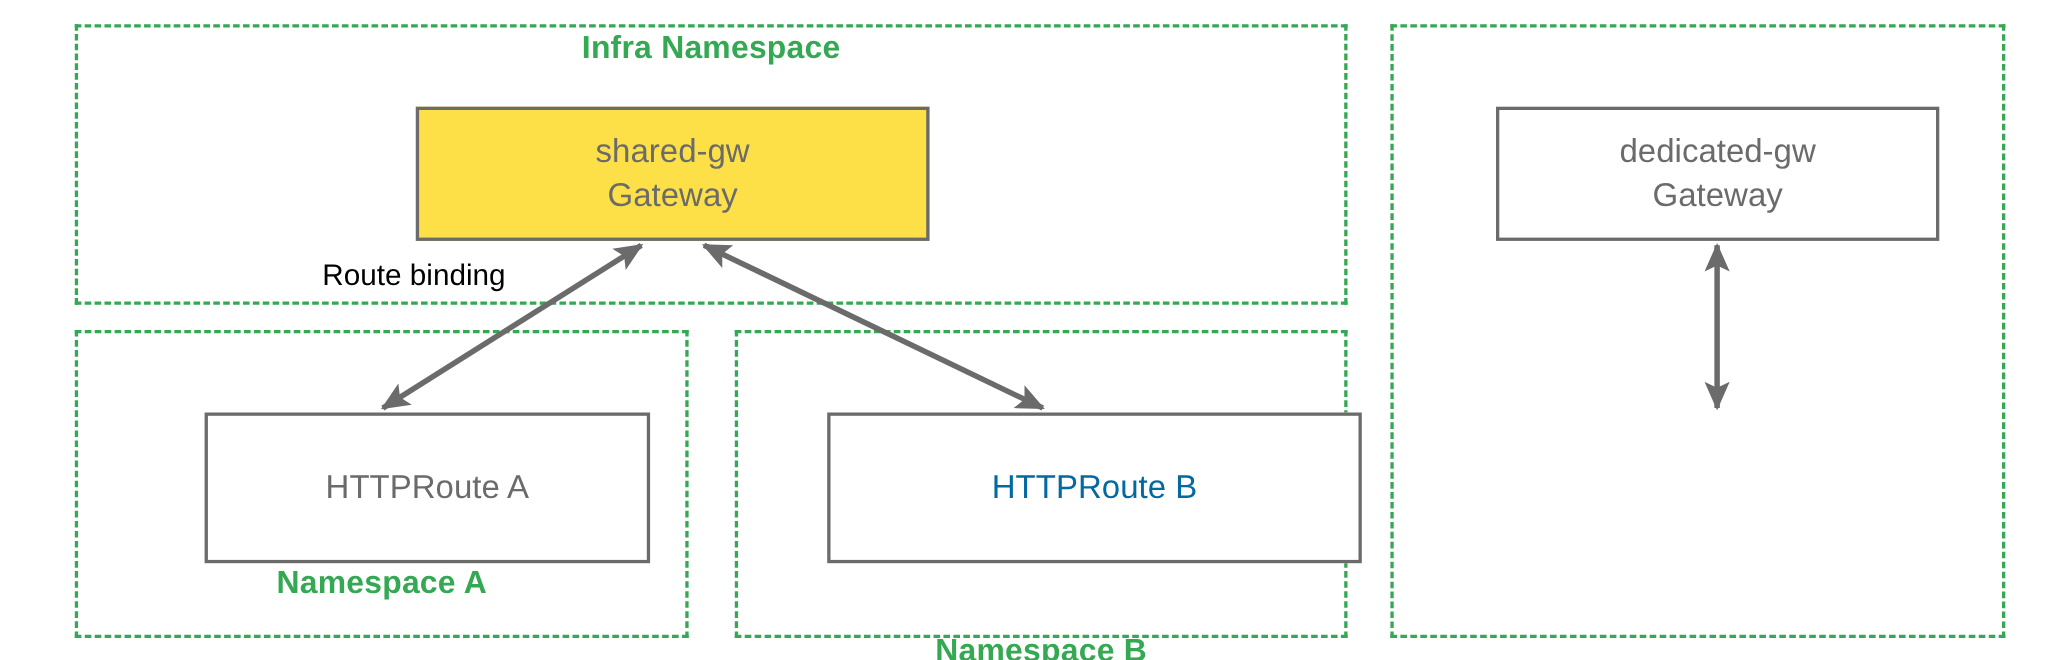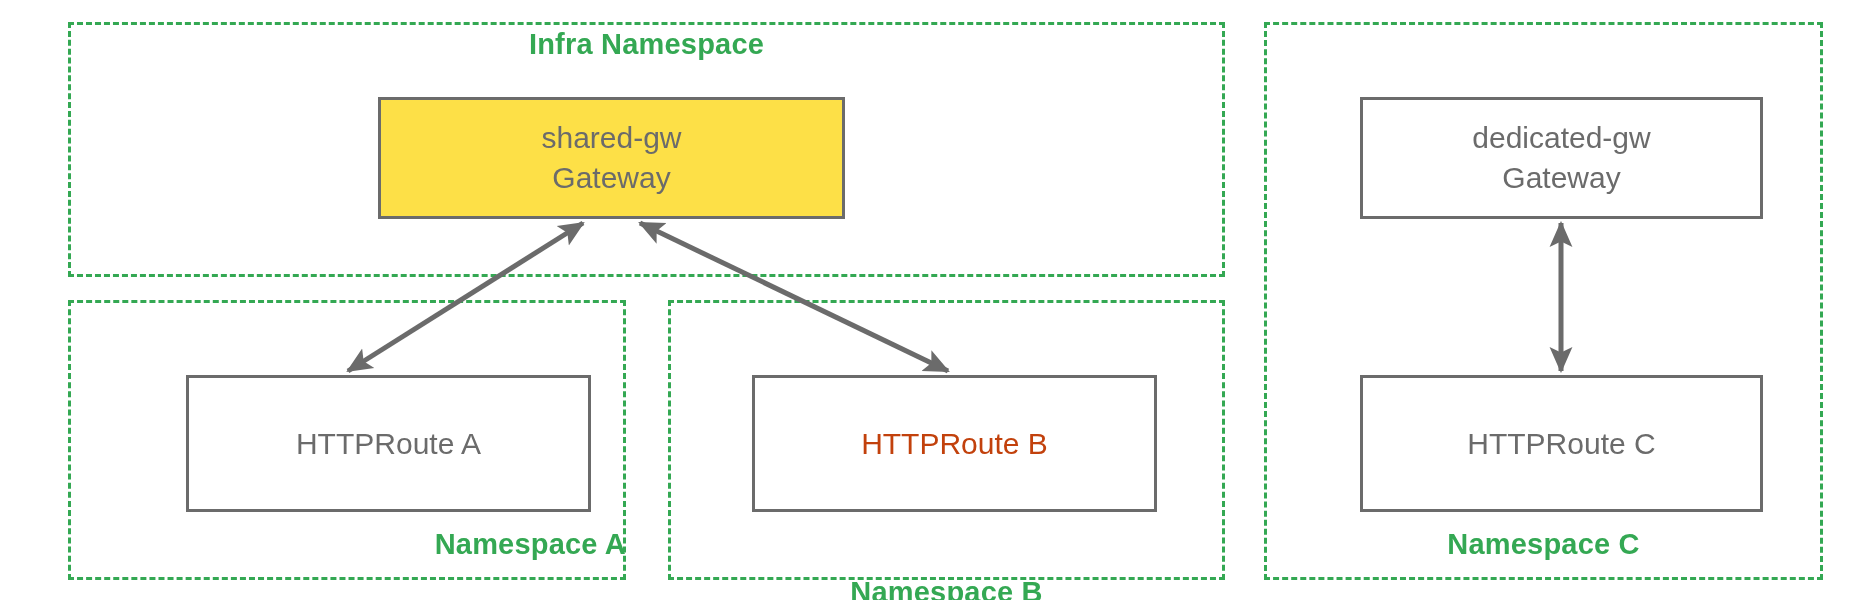--- a/index.html
+++ b/index.html
@@ -72,23 +72,22 @@
 <body>
 
 <div id="canvas" style="width: 1860px; height: 600px; background: rgb(255, 255, 255);">
 
   <div class="ns-box" id="ns-infra-box" style="left: 68px; top: 22px; width: 1157px; height: 255px; border-color: rgb(52, 168, 83);"></div>
   <div class="ns-box" id="ns-a-box" style="left: 68px; top: 300px; width: 558px; height: 280px; border-color: rgb(52, 168, 83);"></div>
   <div class="ns-box" id="ns-b-box" style="left: 668px; top: 300px; width: 557px; height: 280px; border-color: rgb(52, 168, 83);"></div>
   <div class="ns-box" id="ns-c-box" style="left: 1264px; top: 22px; width: 559px; height: 558px; border-color: rgb(52, 168, 83);"></div>
 
   <div class="ns-label" id="ns-infra-label" style="left: 68px; width: 1157px; color: rgb(52, 168, 83); top: 30px;">Infra Namespace</div>
-  <div class="ns-label" id="ns-a-label" style="left: 68px; width: 558px; color: rgb(52, 168, 83); top: 530px; text-align: right;">Namespace A</div>
+  <div class="ns-label" id="ns-a-label" style="left: 68px; width: 558px; color: rgb(52, 168, 83); top: 516px;">Namespace A</div>
   <div class="ns-label" id="ns-b-label" style="left: 668px; width: 557px; color: rgb(52, 168, 83); top: 530px; margin-top: 48px;">Namespace B</div>
-  <div class="ns-label" id="ns-c-label" style="left: 1264px; width: 559px; color: rgb(52, 168, 83); top: 530px;">Namespace C</div>
 
   <svg id="arrows" viewBox="0 0 1860 600" xmlns="http://www.w3.org/2000/svg">
     <defs>
       <marker id="ah" viewBox="0 0 10 10" refX="9.2" refY="5" markerWidth="5.2" markerHeight="5.2" orient="auto-start-reverse">
         <path d="M 0 0.6 L 10 5 L 0 9.4 L 2.1 5 Z" fill="#6b6b6b"></path>
       </marker>
     </defs>
     <g stroke="#6b6b6b" stroke-width="5" fill="none">
       <line x1="583" y1="223" x2="348" y2="371" marker-start="url(#ah)" marker-end="url(#ah)"></line>
       <line x1="640" y1="223" x2="948" y2="371" marker-start="url(#ah)" marker-end="url(#ah)"></line>
@@ -100,21 +99,19 @@
     <span class="node-text">shared-gw
 Gateway</span>
   </div>
   <div class="node-box" id="node-dedicated-gw" style="left: 1360px; top: 97px; width: 403px; height: 122px; border-color: rgb(107, 107, 107); color: rgb(107, 107, 107); background: rgb(255, 255, 255); text-align: center;">
     <span class="node-text">dedicated-gw
 Gateway</span>
   </div>
   <div class="node-box" id="node-httproute-a" style="left: 148px; top: 375px; width: 405px; height: 137px; border-color: rgb(107, 107, 107); color: rgb(107, 107, 107); background: rgb(255, 255, 255); margin-left: 38px;">
     <span class="node-text">HTTPRoute A</span>
   </div>
-  <div class="node-box" id="node-httproute-b" style="left: 752px; top: 375px; width: 405px; height: 137px; border-color: rgb(107, 107, 107); color: #c2410c; background: rgb(255, 255, 255);">
+  <div class="node-box" id="node-httproute-b" style="left: 752px; top: 375px; width: 486px; height: 137px; border-color: rgb(107, 107, 107); color: #0369a1; background: rgb(255, 255, 255);">
     <span class="node-text">HTTPRoute B</span>
   </div>
-  <div class="node-box" id="node-httproute-c" style="left: 1360px; top: 375px; width: 403px; height: 137px; border-color: rgb(107, 107, 107); color: rgb(107, 107, 107); background: rgb(255, 255, 255);">
-    <span class="node-text">HTTPRoute C</span>
-  </div>
 
+  <div class="edge-label" id="route-binding-label" style="left: 293px; top: 237px; color: rgb(0, 0, 0);">Route binding</div>
 
 </div>
 
 </body></html>

